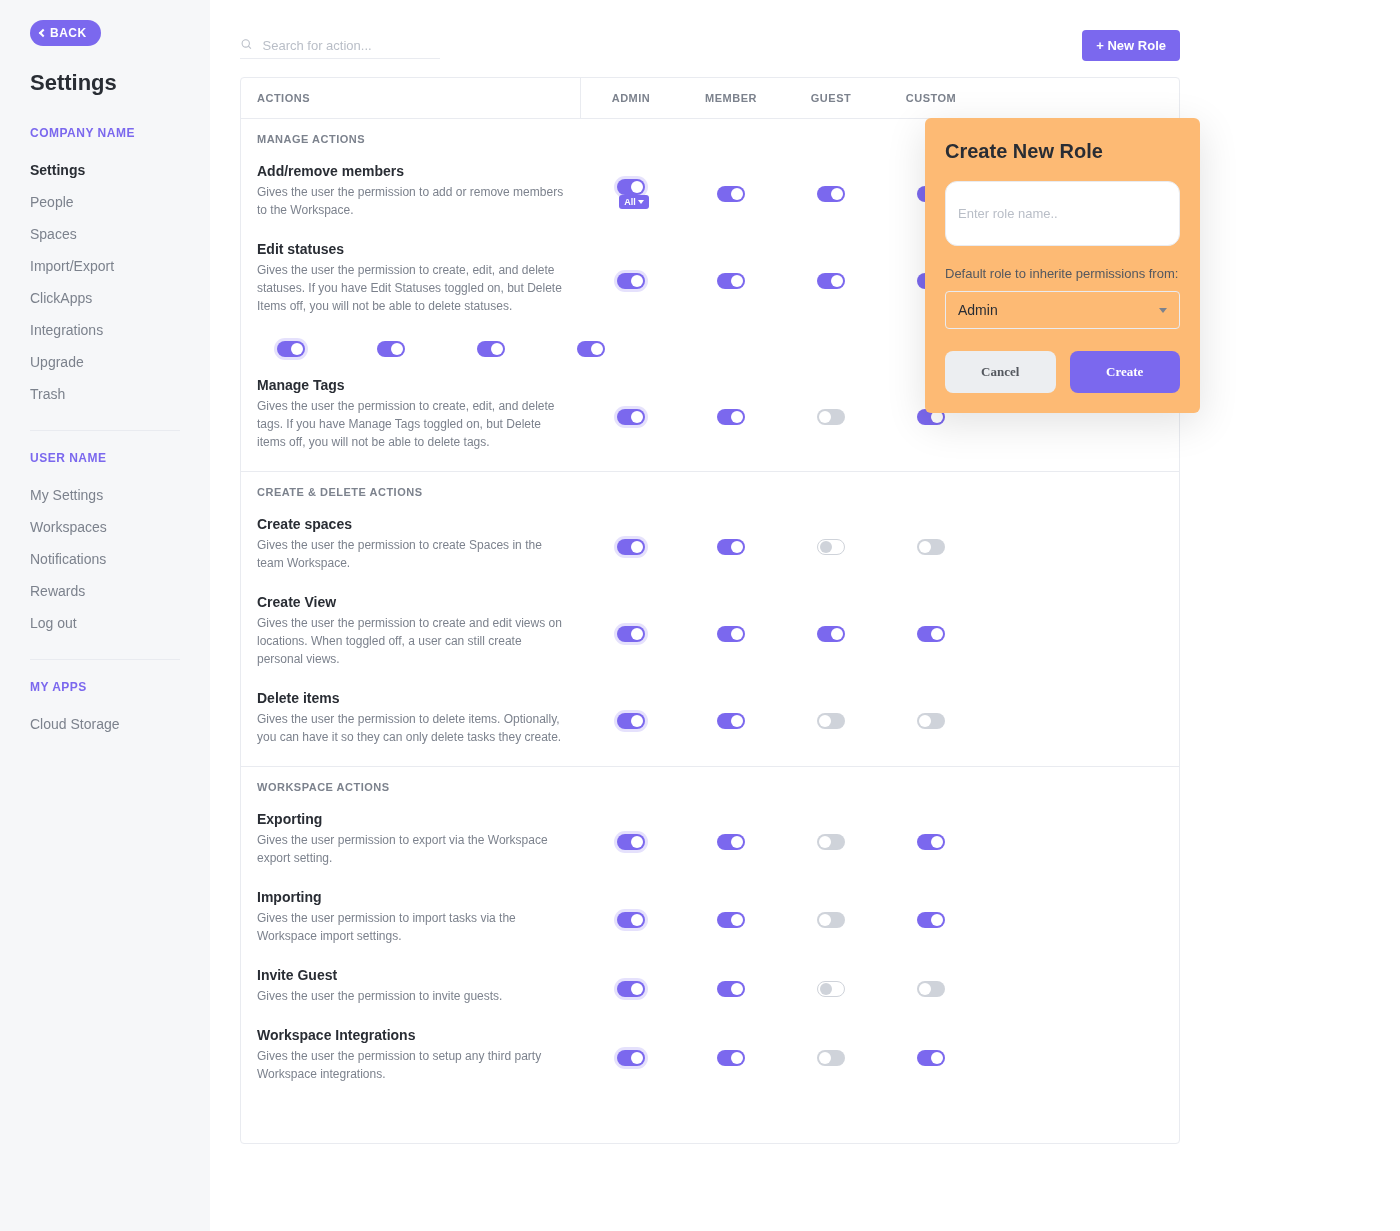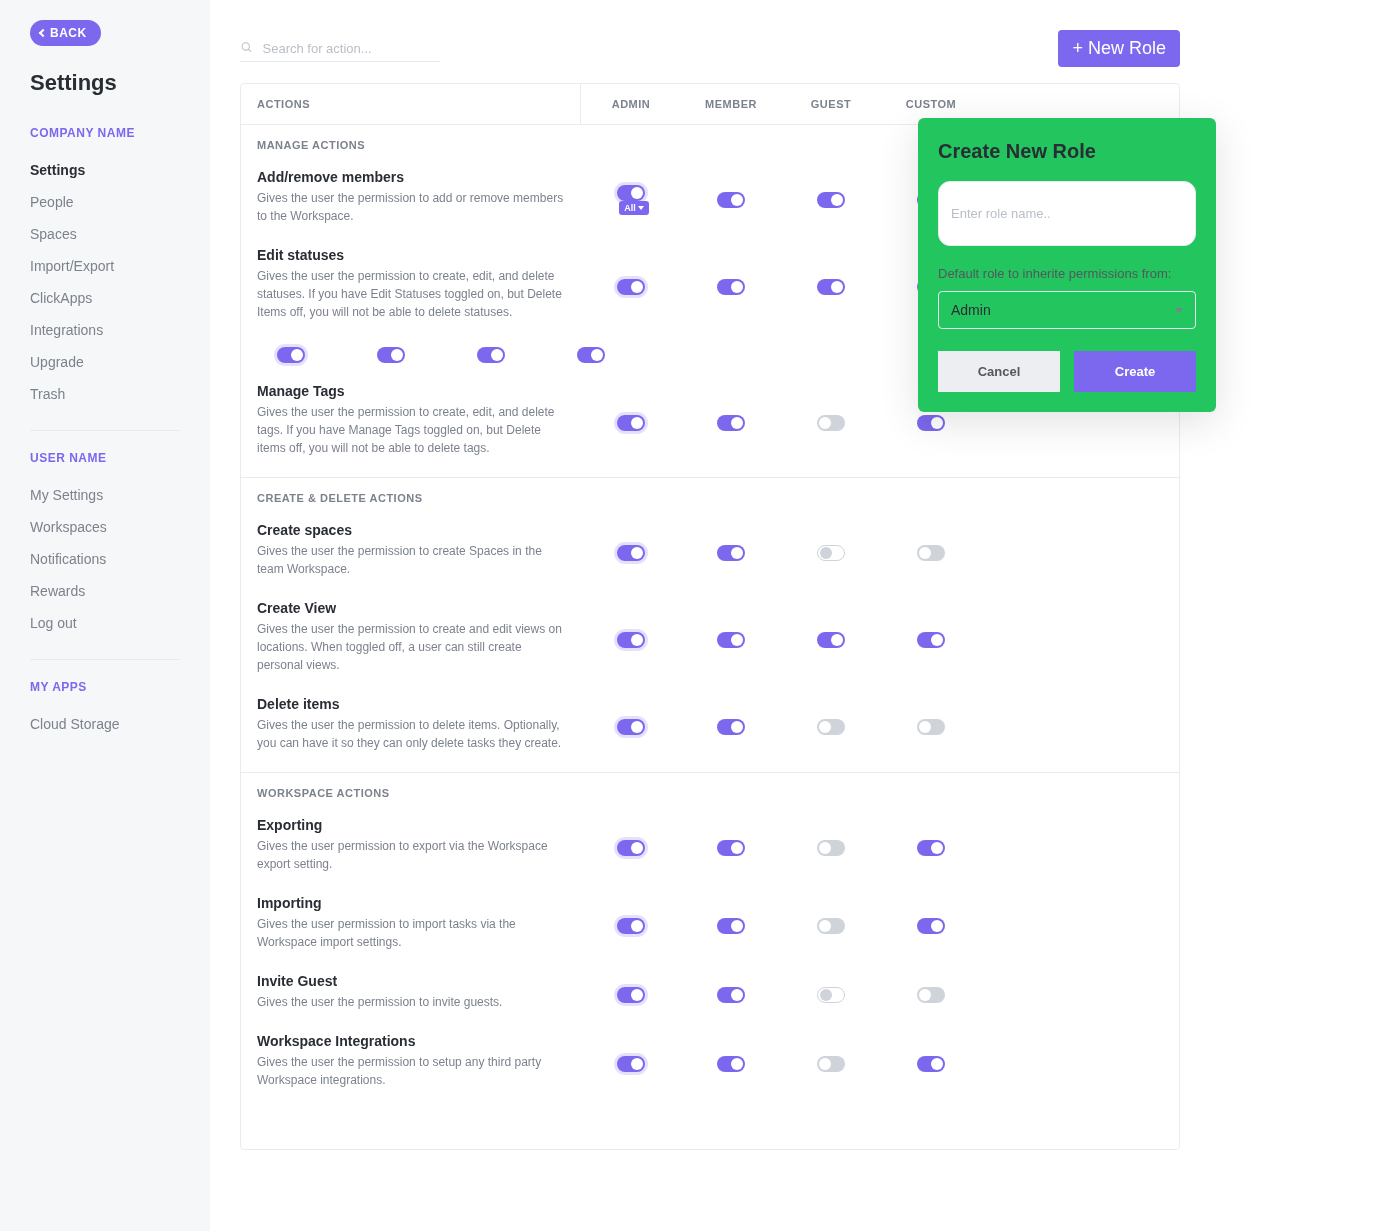--- a/index.html
+++ b/index.html
@@ -26,21 +26,21 @@
   hr.sep{border:none;border-top:1px solid var(--border);margin:20px 30px 20px 0;}
   
   .main{flex:1;padding:30px 220px 60px 30px;position:relative;}
   .header{display:flex;align-items:center;gap:14px;margin-bottom:26px;}
   .ptitle{font-size:22px;font-weight:600;color:var(--text);}
   .lockicon svg{width:30px;height:30px;}
   .toolbar{display:flex;align-items:center;justify-content:space-between;margin-bottom:16px;}
   .search{display:flex;align-items:flex-start;gap:8px;border-bottom:1px solid var(--border);padding:4px 0;width:200px;}
   .search input{border:none;outline:none;font-size:13px;color:var(--text);width:100%;}
   .search input::placeholder{color:#b9bec7;}
-  .newrolebtn{background:var(--purple);color:#fff;font-size:18px;font-weight:400;padding:8px 14px;border-radius:4px;cursor:pointer;}
+  .newrolebtn{background:var(--purple);color:#fff;font-size:13px;font-weight:700;padding:8px 14px;border-radius:4px;cursor:pointer;}
   
   .tbl{border:1px solid var(--border);border-radius:4px;}
   .thead,.row{display:flex;align-items:stretch;}
   .thead{border-bottom:1px solid var(--border);}
   .th,.cell{padding:14px 16px;}
   .th{font-size:11px;font-weight:700;letter-spacing:.5px;color:#7c828d;text-transform:uppercase;}
   .col-action{width:340px;border-right:1px solid var(--border);}
   .col-role{width:100px;text-align:center;display:flex;align-items:center;justify-content:center;flex-direction:column;}
   .col-role-head{width:100px;text-align:center;}
   .group{border-bottom:1px solid var(--border);padding:14px 0 6px;}
@@ -56,29 +56,29 @@
   .tg.on{background:var(--purple);}
   .tg.on .knob{right:2px;}
   .tg.off{background:#cfd3da;}
   .tg.off .knob{left:2px;}
   .tg.admin.on{box-shadow:0 0 0 3px rgba(123,104,238,.2);}
   .tg.outlined{background:#fff;border:1px solid #cfd3da;}
   .tg.outlined .knob{background:#cfd3da;top:1px;}
   .allbadge{background:var(--purple);color:#fff;font-size:9px;font-weight:700;padding:2px 5px;border-radius:3px;margin-left:6px;display:inline-flex;align-items:center;gap:2px;}
   .allbadge::after{content:'';width:0;height:0;border-left:3px solid transparent;border-right:3px solid transparent;border-top:4px solid #fff;}
   
-  .popover{position:absolute;top:118px;right:184px;width:298px;background:#22c55e;border-radius:6px;box-shadow:0 10px 40px rgba(0,0,0,.12);padding:22px 20px 20px;z-index:10;}
+  .popover{position:absolute;top:118px;right:200px;width:275px;background:#fdba74;border-radius:6px;box-shadow:0 10px 40px rgba(0,0,0,.12);padding:22px 20px 20px;z-index:10;}
   .poptitle{font-size:20px;font-weight:600;color:var(--text);margin-bottom:18px;}
   .roleinput{width:100%;border:1px solid var(--border);border-radius:12px;padding:24px 12px;font-size:13px;outline:none;margin-bottom:20px;}
   .roleinput::placeholder{color:#b9bec7;}
   .poplabel{font-size:13px;color:#54585f;margin-bottom:10px;}
   .popselect{width:100%;border:1px solid var(--border);border-radius:4px;padding:10px 12px;font-size:14px;display:flex;justify-content:space-between;align-items:center;cursor:pointer;margin-bottom:22px;}
   .chevdown{width:0;height:0;border-left:4px solid transparent;border-right:4px solid transparent;border-top:5px solid #7c828d;}
   .popactions{display:flex;gap:14px;}
-  .popbtn{flex:1;padding:13px;border-radius:0;font-size:13px;font-weight:600;text-align:center;cursor:pointer;}
+  .popbtn{flex:1;padding:13px;border-radius:8px;font-size:13px;font-weight:600;text-align:center;cursor:pointer;font-family:Liberation Serif, serif;}
   .popbtn.cancel{background:#eceef1;color:#54585f;}
   .popbtn.create{background:var(--purple);color:#fff;}
 </style>
 </head>
 <body>
 
 <div class="app">
 
   <div class="sidebar">
     <div class="backbtn">

